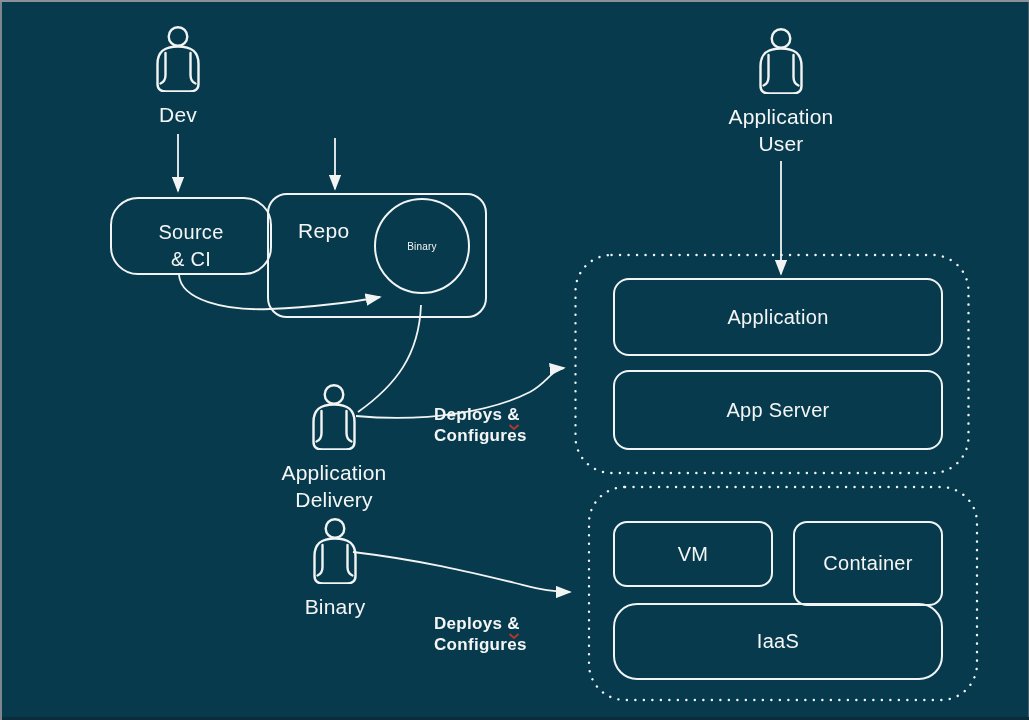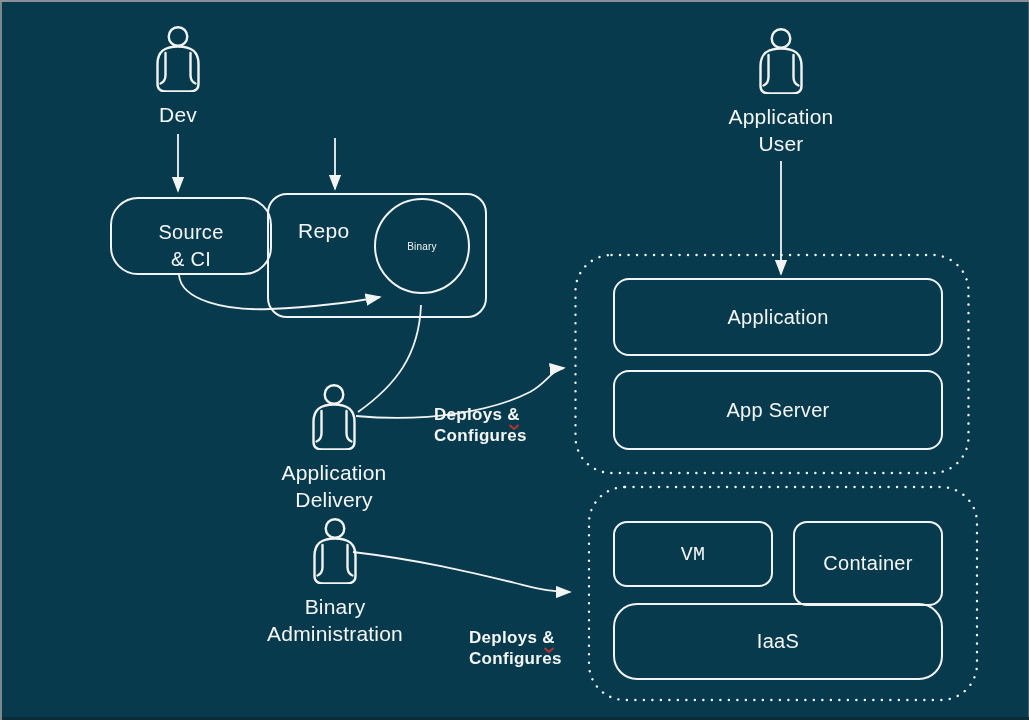--- a/index.html
+++ b/index.html
@@ -28,40 +28,40 @@
     background:transparent;
   }
   #node-source-ci{left:110px; top:197px; width:162px; height:78px; border-radius:28px;align-items:flex-end;}
   #node-repo{left:267px; top:193px; width:220px; height:125px; border-radius:20px;
              align-items:flex-start; justify-content:flex-start;
              padding:22px 0 4px 29px; font-size:21px;}
   #node-binary{left:374px; top:198px; width:96px; height:96px; border-radius:50%;
                font-size:10px; letter-spacing:.2px;}
   #node-application{left:613px; top:278px; width:330px; height:78px; border-radius:16px;}
   #node-app-server{left:613px; top:370px; width:330px; height:80px; border-radius:16px;align-items:center;}
-  #node-vm{left:613px; top:521px; width:160px; height:66px; border-radius:14px;font-family:Liberation Mono, monospace;}
+  #node-vm{left:613px; top:521px; width:160px; height:66px; border-radius:14px;}
   #node-container{left:793px; top:521px; width:150px; height:85px; border-radius:14px;}
   #node-iaas{left:613px; top:603px; width:330px; height:77px; border-radius:24px;}
   
   .actor{position:absolute; z-index:2; width:170px; display:flex;
          flex-direction:column; align-items:center;}
   .actor svg{display:block;}
   .person-stroke{stroke:var(--line); fill:none; stroke-width:2.4; stroke-linecap:round;}
   .actor-label{margin-top:9px; font-size:21px; line-height:27px; text-align:center;
                letter-spacing:.2px;}
   #actor-dev{left:93px; top:26px;}
   #actor-vendor{left:250px; top:26px;}
   #actor-application-user{left:696px; top:28px;}
   #actor-application-delivery{left:249px; top:384px;}
   #actor-system-administration{left:250px; top:518px;}
   
   .edge-label{position:absolute; z-index:2; font-size:17px; font-weight:600;
               line-height:21px; letter-spacing:.3px;}
   #edge-label-top{left:434px; top:404px;}
-  #edge-label-bottom{left:434px; top:627px;margin-left:35px;}
+  #edge-label-bottom{left:434px; top:613px;}
   .amp{position:relative; display:inline-block;}
   .amp svg{position:absolute; left:50%; transform:translateX(-50%); bottom:-6px;}
   .caret-path{stroke:var(--squiggle); fill:none; stroke-width:2;}
 </style>
 </head>
 <body>
 
 <div id="canvas">
 
   <svg id="diagram-svg" width="1029" height="720" viewBox="0 0 1029 720">
@@ -159,21 +159,20 @@
 
   <div class="actor" id="actor-system-administration">
     <svg width="50" height="66" viewBox="0 0 50 66">
       <circle class="person-stroke" cx="25" cy="10.5" r="9.3"></circle>
       <path class="person-stroke" d="M4.5,58 L4.5,38 C4.5,25 12,20.5 25,20.5 C38,20.5 45.5,25 45.5,38 L45.5,58 C45.5,63.5 42,65.5 36.5,65.5 L13.5,65.5 C8,65.5 4.5,63.5 4.5,58 Z"></path>
       <path class="person-stroke" d="M12.5,27 L12.5,49 C12.5,54 11,56 7.5,57.5"></path>
       <path class="person-stroke" d="M37.5,27 L37.5,49 C37.5,54 39,56 42.5,57.5"></path>
     </svg>
     <div class="actor-label">
       <div>Binary</div>
-      <div>Administration</div>
     </div>
   </div>
 
   <div class="edge-label" id="edge-label-top">
     <div>
       <span>Deploys</span>&nbsp;<span class="amp"><span>&amp;</span><svg width="11" height="7" viewBox="0 0 11 7">
             <path class="caret-path" d="M1,1 L5.5,5 L10,1"></path>
           </svg></span>
     </div>
     <div>Configures</div>

